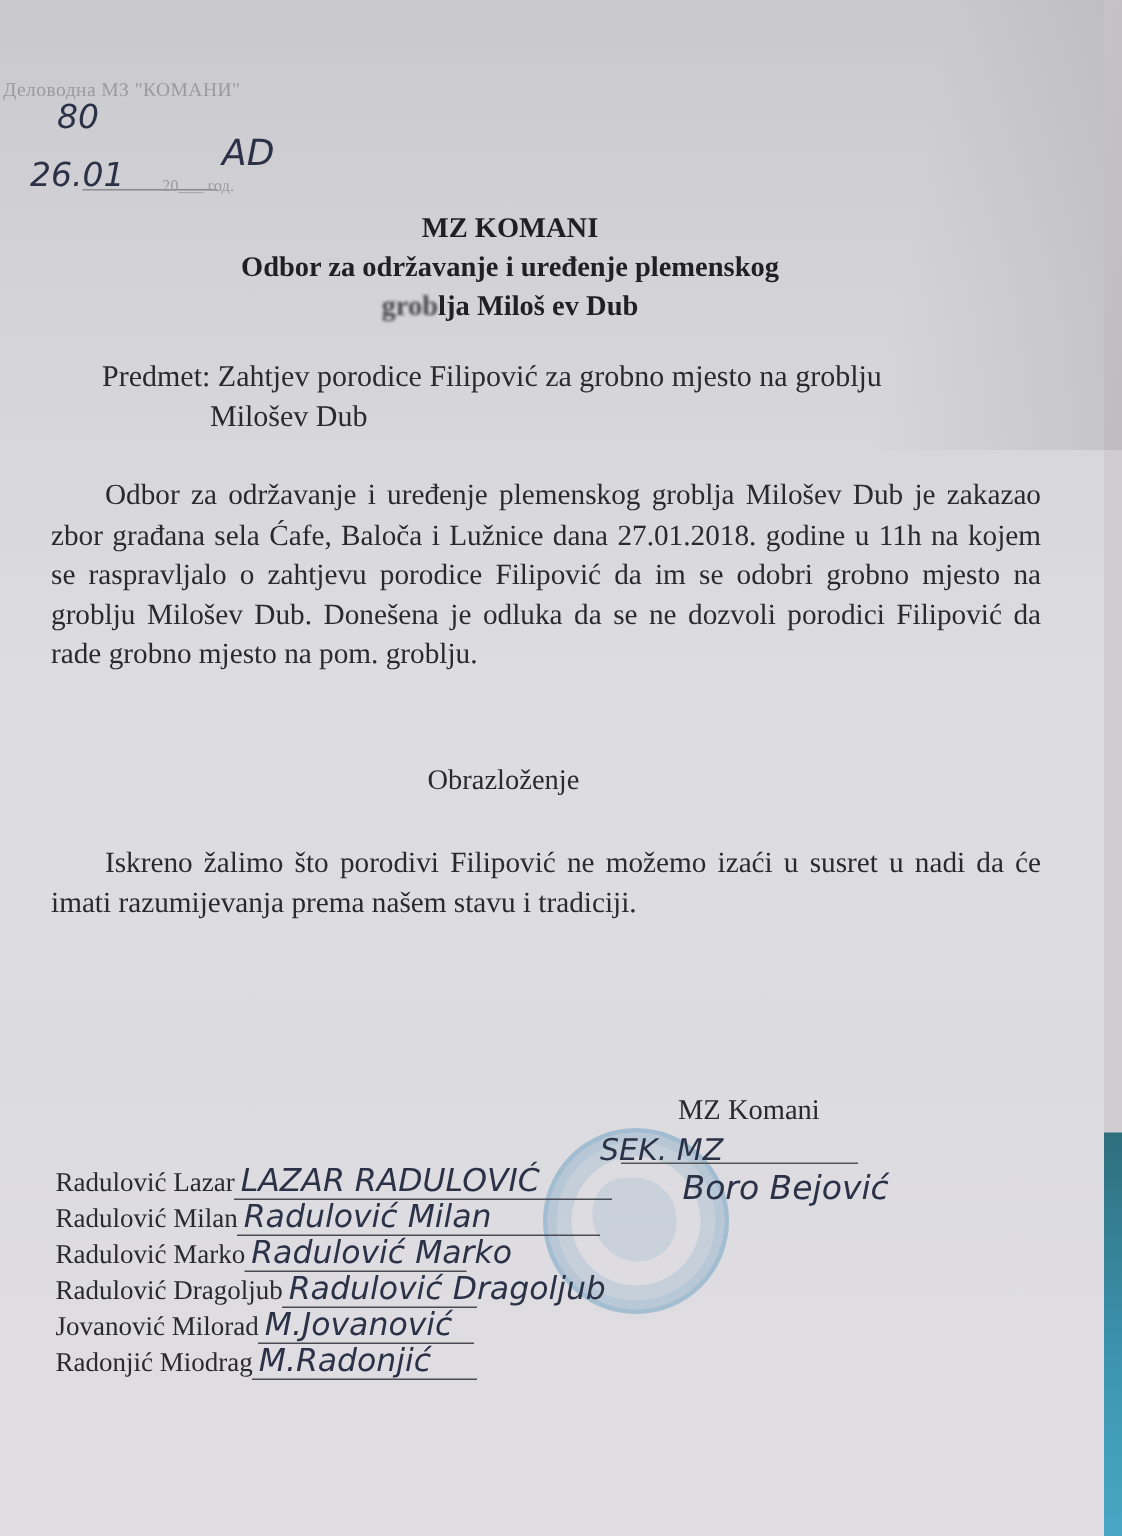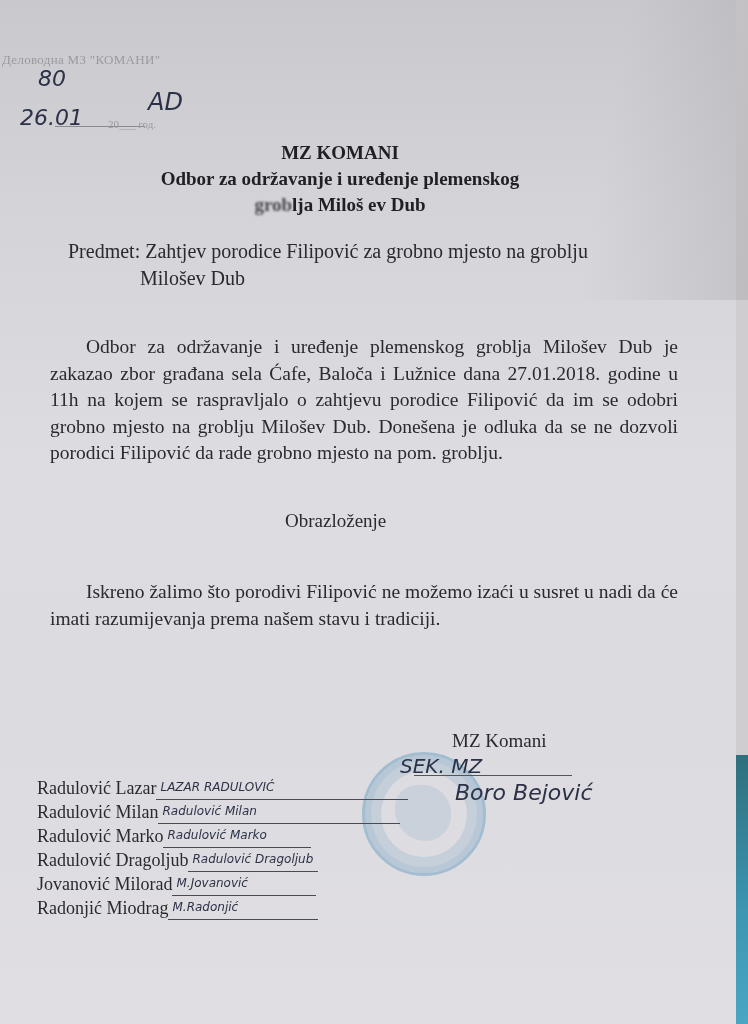--- a/index.html
+++ b/index.html
@@ -75,21 +75,21 @@
     }
     .subject .indent { padding-left: 72px; display: block; }
     .para {
       position: absolute;
       left: 34px;
       width: 660px;
       font-size: 19.5px;
       line-height: 26.5px;
       text-align: justify;
     }
-    .para p { margin: 16px; text-indent: 36px; }
+    .para p { margin: 0; text-indent: 36px; }
     .p1 { top: 318px; }
     .heading2 {
       position: absolute;
       left: 285px; top: 510px;
       font-size: 19px;
     }
     .p2 { top: 563px; }
     .mz-sign {
       position: absolute; left: 452px; top: 730px; font-size: 19px;
     }
@@ -129,21 +129,21 @@
       display: inline-block;
       border-bottom: 1px solid #4a4a55;
       height: 22px;
       position: relative;
     }
     .sig-text {
       position: absolute;
       left: 4px; bottom: 0px;
       font-family: "DejaVu Sans", sans-serif;
       font-style: italic;
-      font-size: 12px;
+      font-size: 21px;
       color: #2b3147;
       white-space: nowrap;
     }
   </style>
 </head>
 <body>
 
 <div class="paper"></div>
 <div class="paper-shade"></div>
 <div class="fabric-edge"></div>

